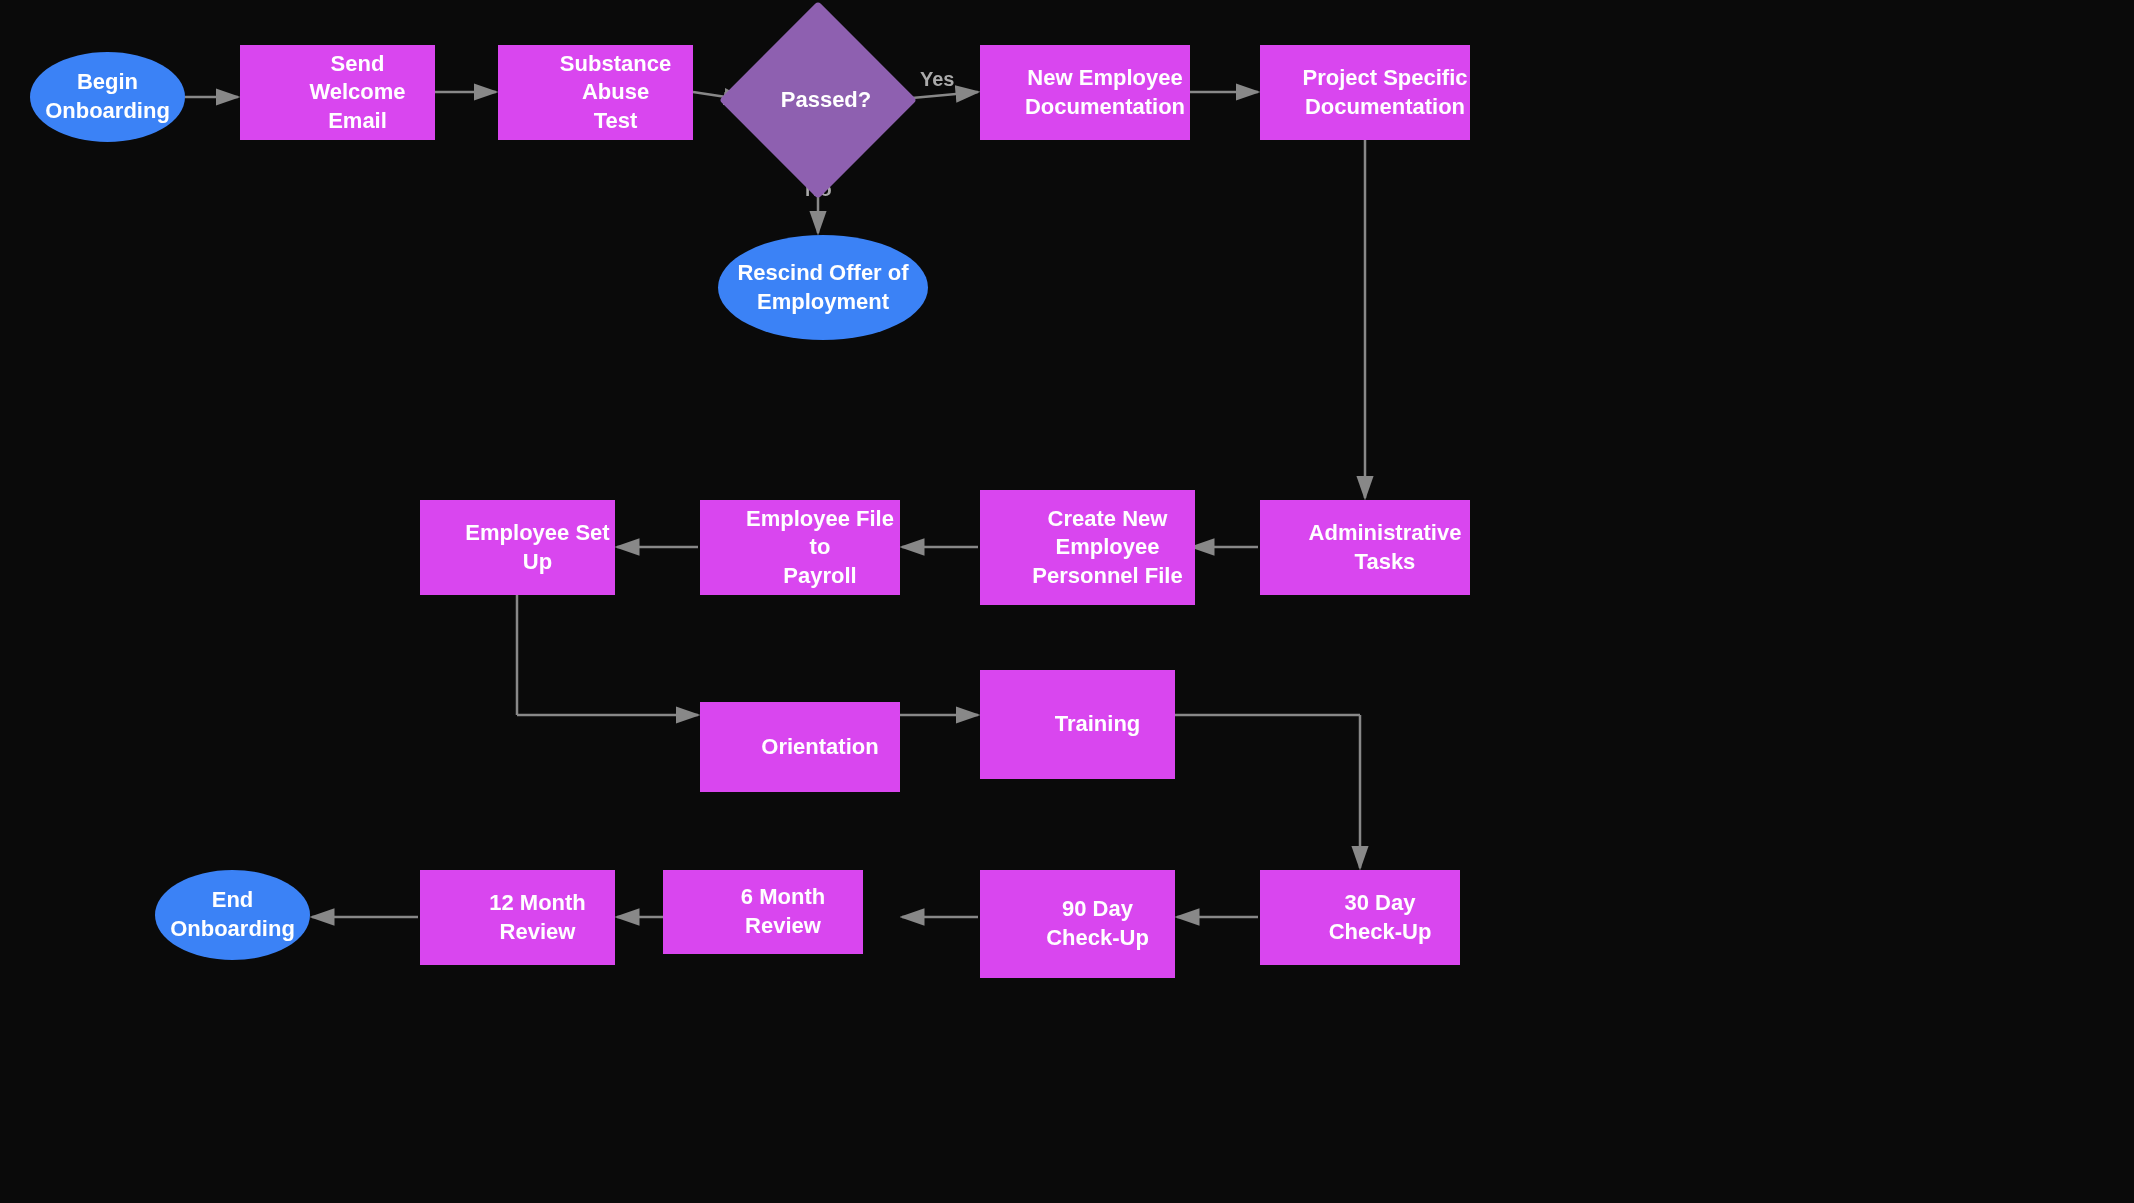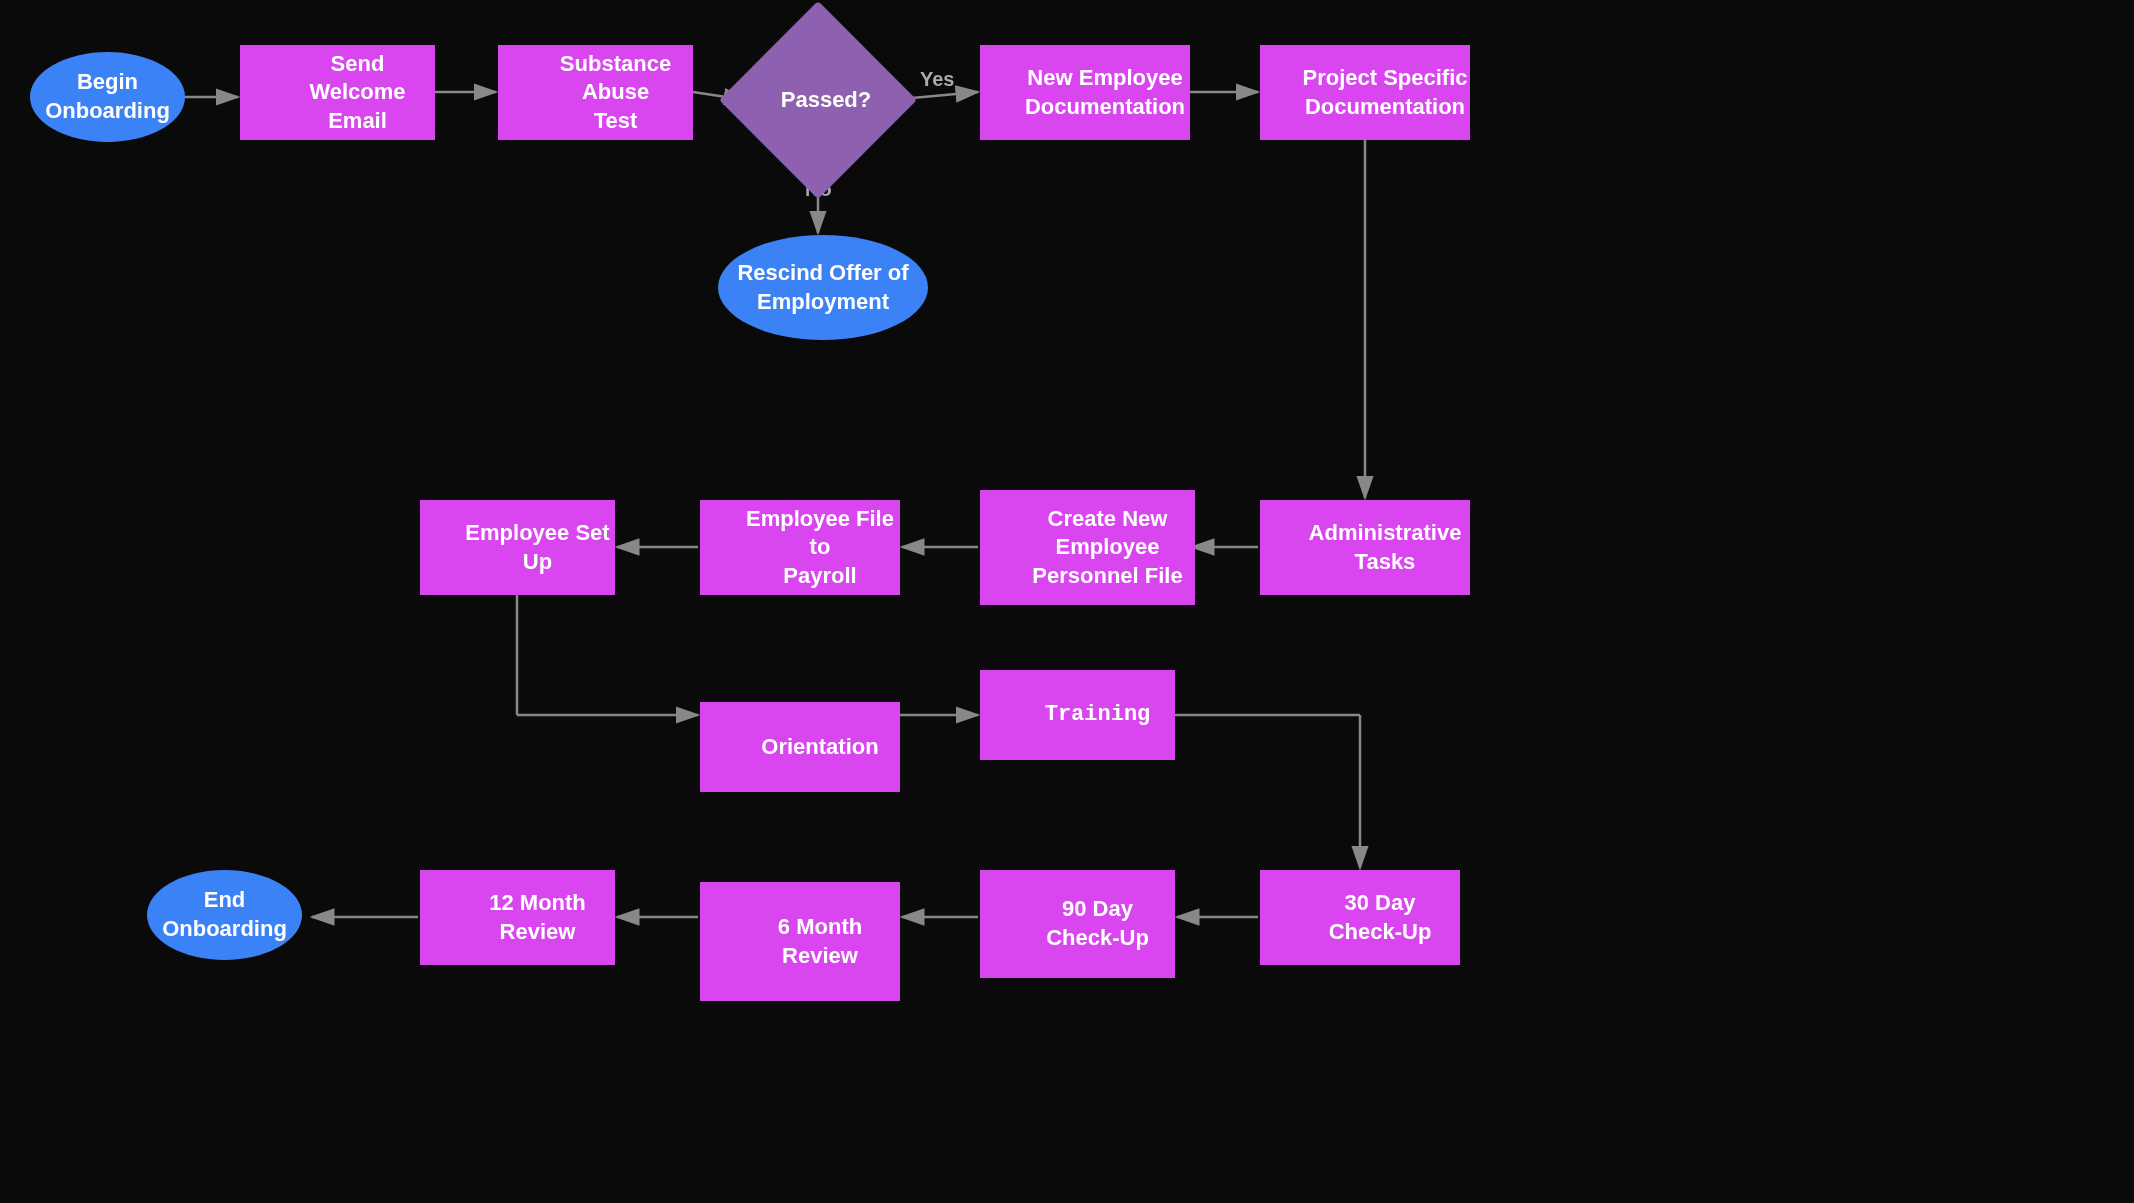--- a/index.html
+++ b/index.html
@@ -151,37 +151,37 @@
   </div>
 
   <div class="node node-rect" style="left:420px; top:500px; width:195px; height:95px;">
     <span>Employee Set<br>Up</span>
   </div>
 
   <div class="node node-rect" style="left:700px; top:670px; width:200px; height:90px;margin-top:32px;">
     <span>Orientation</span>
   </div>
 
-  <div class="node node-rect" style="left:980px; top:670px; width:195px; height:90px;font-family:Liberation Mono, monospace;">
+  <div class="node node-rect" style="left:980px; top:670px; width:195px; height:109px;">
     <span>Training</span>
   </div>
 
   <div class="node node-rect" style="left:1260px; top:870px; width:200px; height:95px;">
     <span>30 Day<br>Check-Up</span>
   </div>
 
   <div class="node node-rect" style="left:980px; top:870px; width:195px; height:108px;">
     <span>90 Day<br>Check-Up</span>
   </div>
 
-  <div class="node node-rect" style="left:700px; top:870px; width:200px; height:119px;margin-top:12px;">
+  <div class="node node-rect" style="left:663px; top:870px; width:200px; height:84px;">
     <span>6 Month Review</span>
   </div>
 
   <div class="node node-rect" style="left:420px; top:870px; width:195px; height:95px;">
     <span>12 Month<br>Review</span>
   </div>
 
-  <div class="node node-oval" style="left:147px; top:870px; width:155px; height:90px;">
+  <div class="node node-oval" style="left:155px; top:870px; width:155px; height:90px;">
     <span>End<br>Onboarding</span>
   </div>
 
 </div>
 
 </body></html>

